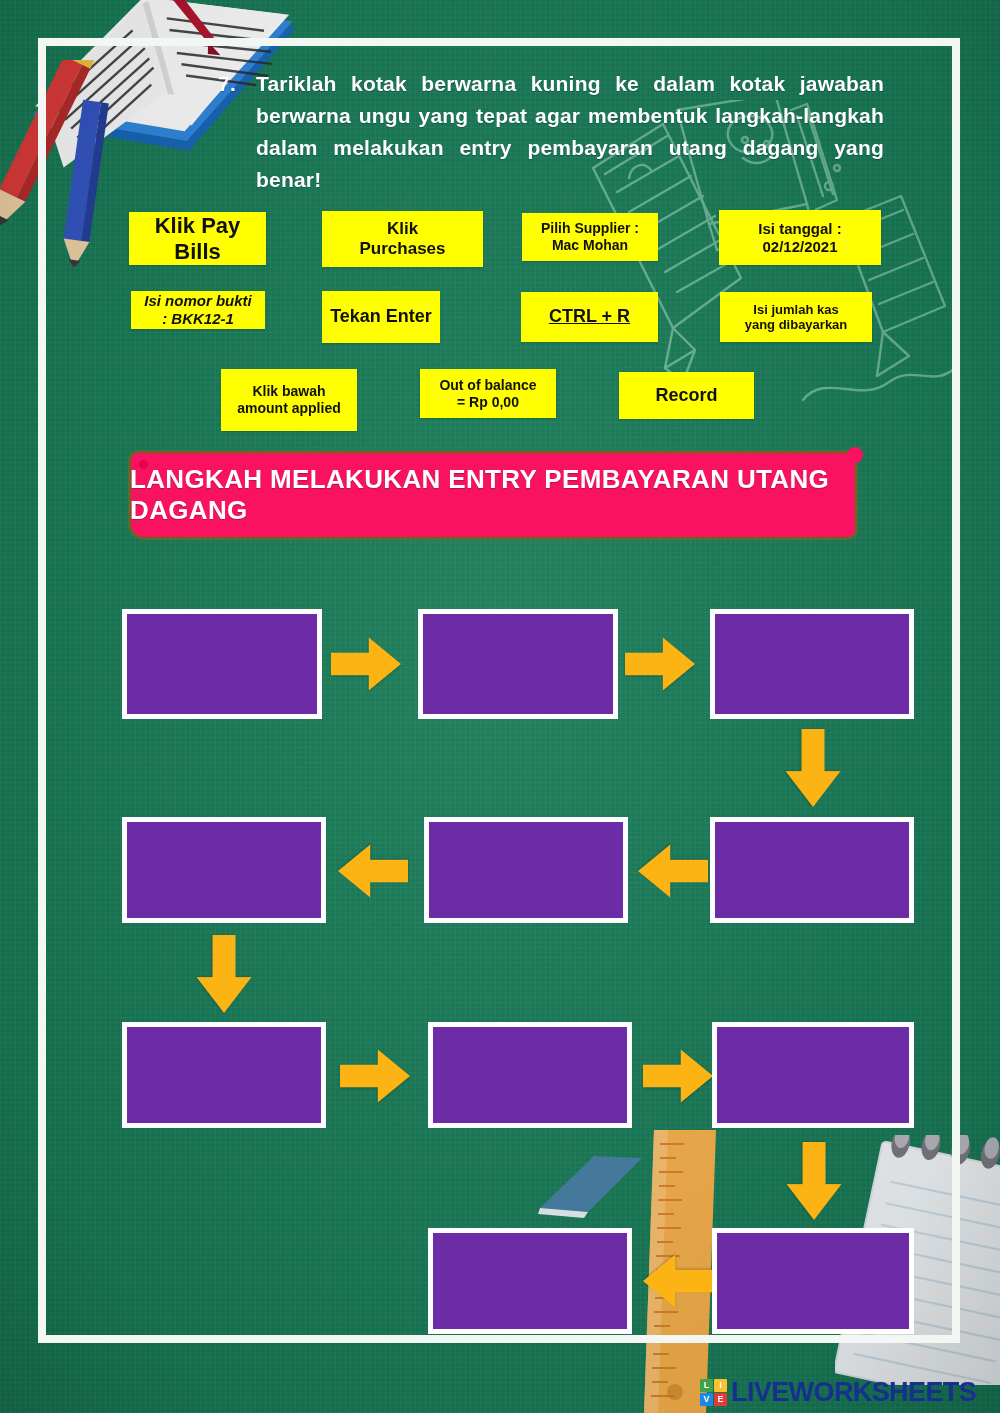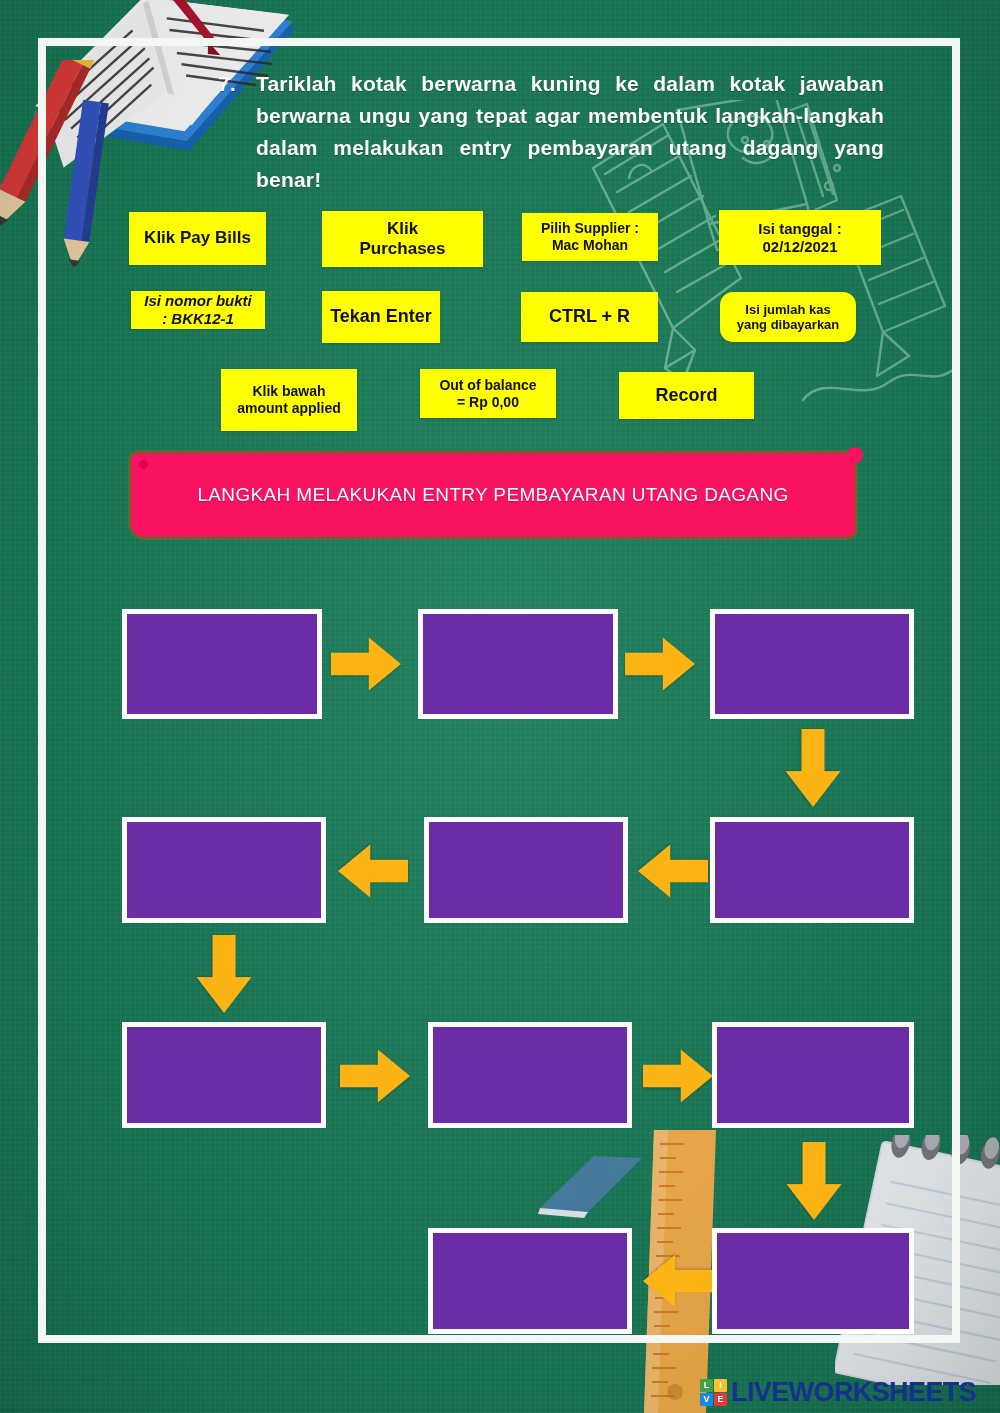--- a/index.html
+++ b/index.html
@@ -107,22 +107,22 @@
     background: #f9125f;
     border-radius: 8px 8px 8px 14px;
     outline: 3px solid #5d6b2a;
     outline-offset: -1px;
     display: flex;
     align-items: center;
     justify-content: center;
   }
   #banner-text {
     color: #ffffff;
-    font-size: 19px;
-    font-weight: normal;
+    font-size: 26px;
+    font-weight: bold;
     letter-spacing: .35px;
     text-shadow: 0 1px 1px rgba(0,0,0,.25);
   }
   .banner-dot {
     position: absolute;
     width: 9px; height: 9px;
     border-radius: 50%;
     background: #e2004f;
   }
   #banner-dot-l { left: 9px; top: 8px; }
@@ -317,28 +317,28 @@
 
   <div id="vignette"></div>
   <div id="frame"></div>
 
   <div id="question">
     <span class="qnum">7.</span>
     <span>Tariklah kotak berwarna kuning ke dalam kotak jawaban berwarna ungu yang tepat agar membentuk langkah-langkah dalam melakukan entry pembayaran utang dagang yang benar!</span>
   </div>
 
   <div id="tiles-layer">
-      <div class="tile" id="tile-klik-pay-bills" style="left: 129px; top: 212px; width: 137px; height: 53px; font-size: 17px;">Klik Pay Bills</div>
+      <div class="tile" id="tile-klik-pay-bills" style="left: 129px; top: 212px; width: 137px; height: 53px; font-size: 22px;">Klik Pay Bills</div>
       <div class="tile" id="tile-klik-purchases" style="left: 322px; top: 211px; width: 161px; height: 56px; font-size: 17px;">Klik<br>Purchases</div>
       <div class="tile" id="tile-pilih-supplier" style="left: 522px; top: 213px; width: 136px; height: 48px; font-size: 14px;">Pilih Supplier :<br>Mac Mohan</div>
       <div class="tile" id="tile-isi-tanggal" style="left: 719px; top: 210px; width: 162px; height: 55px; font-size: 15px;">Isi tanggal :<br>02/12/2021</div>
       <div class="tile" id="tile-isi-nomor-bukti" style="left: 131px; top: 291px; width: 134px; height: 38px; font-size: 15px; font-style: italic;">Isi nomor bukti<br>: BKK12-1</div>
       <div class="tile" id="tile-tekan-enter" style="left: 322px; top: 291px; width: 118px; height: 52px; font-size: 18px;">Tekan Enter</div>
-      <div class="tile" id="tile-ctrl-r" style="left: 521px; top: 292px; width: 137px; height: 50px; font-size: 18px;">CTRL + R</div>
-      <div class="tile" id="tile-isi-jumlah-kas" style="left: 720px; top: 292px; width: 136px; height: 50px; font-size: 13px; border-radius: 13px;">Isi jumlah kas<br>yang dibayarkan</div>
+      <div class="tile" id="tile-ctrl-r" style="left: 521px; top: 292px; width: 137px; height: 50px; font-size: 18px; text-decoration: underline;">CTRL + R</div>
+      <div class="tile" id="tile-isi-jumlah-kas" style="left: 720px; top: 292px; width: 152px; height: 50px; font-size: 13px;">Isi jumlah kas<br>yang dibayarkan</div>
       <div class="tile" id="tile-klik-bawah-amount" style="left: 221px; top: 369px; width: 136px; height: 62px; font-size: 14px;">Klik bawah<br>amount applied</div>
       <div class="tile" id="tile-out-of-balance" style="left: 420px; top: 369px; width: 136px; height: 49px; font-size: 14px;">Out of balance<br>= Rp 0,00</div>
       <div class="tile" id="tile-record" style="left: 619px; top: 372px; width: 135px; height: 47px; font-size: 18px;">Record</div>
     </div>
 
   <div id="banner">
     <span class="banner-dot" id="banner-dot-l"></span>
     <span class="banner-dot" id="banner-dot-r"></span>
     <span id="banner-text">LANGKAH MELAKUKAN ENTRY PEMBAYARAN UTANG DAGANG</span>
   </div>

